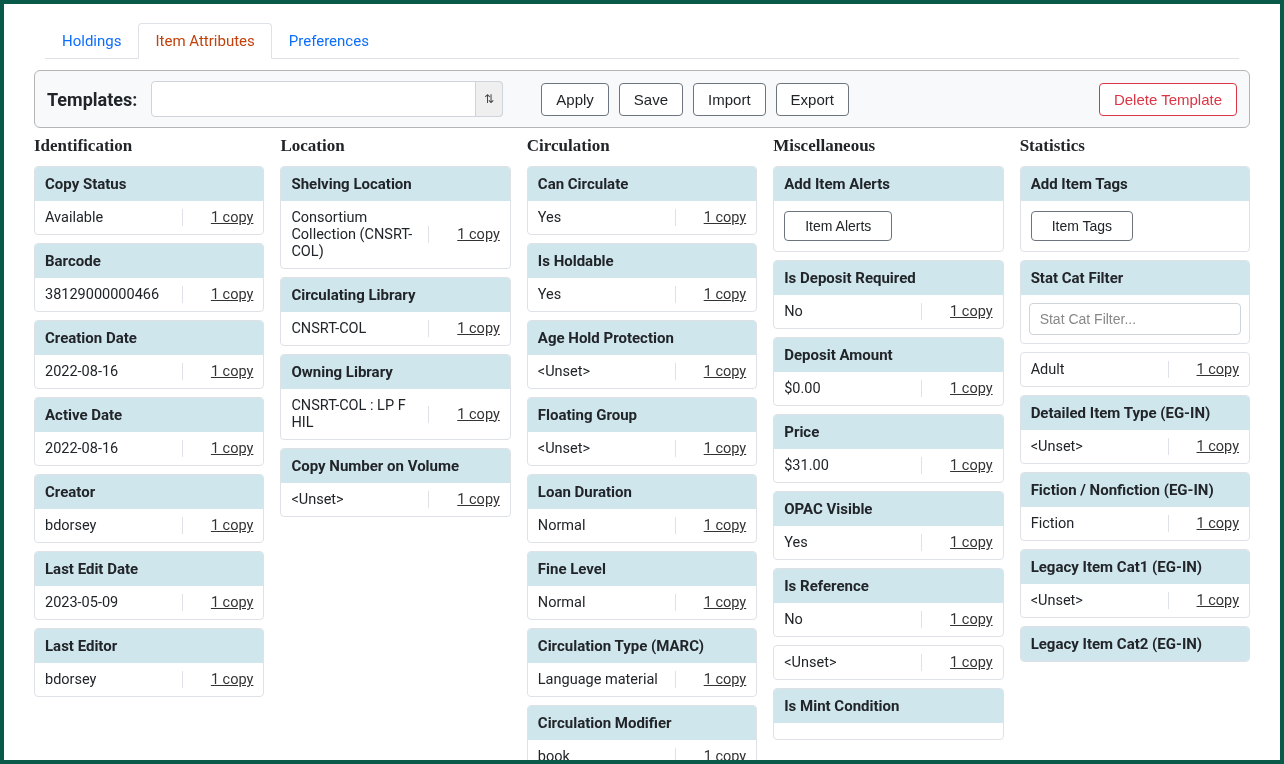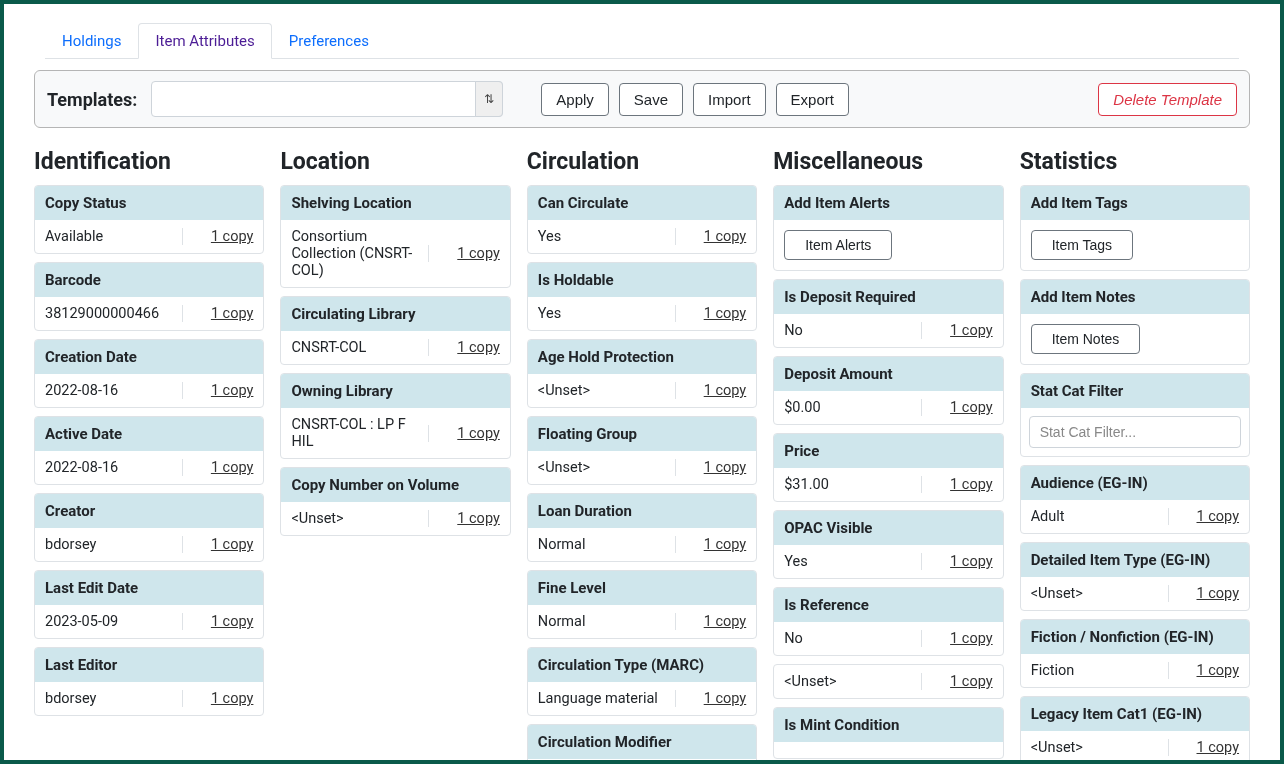--- a/index.html
+++ b/index.html
@@ -35,21 +35,21 @@
     padding: 8px 16px;
     cursor: pointer;
     color: #0d6efd;
     border: 1px solid transparent;
     border-top-left-radius: 4px;
     border-top-right-radius: 4px;
     margin-bottom: -1px;
     font-size: 15px;
   }
   .tab.active {
-    color: #4c1d95;
+    color: #c2410c;
     background: #fff;
     border-color: #dee2e6 #dee2e6 #fff;
   }
 
   
   .template-bar {
     margin-top: 10px;
     border: 1px solid #b5b5b5;
     border-radius: 6px;
     background: #f8f9fa;
@@ -102,35 +102,35 @@
     font-size: 15px;
     cursor: pointer;
   }
   .btn.small {
     padding: 6px 20px;
     font-size: 14px;
   }
   .btn.danger {
     color: #dc3545;
     border-color: #dc3545;
-    font-style: italic;
   }
   .spacer { flex: 1; }
 
   
   .cols {
     display: flex;
     gap: 16px;
     margin-top: 8px;
   }
   .col { flex: 1; min-width: 0; }
   .col h3 {
-    font-size: 23px;
+    font-size: 17px;
     font-weight: 700;
-    margin: 12px 0 10px 0;
+    margin: 0 0 10px 0;
+    font-family: Liberation Serif, serif;
   }
 
   
   .card {
     border: 1px solid #dee2e6;
     border-radius: 4px;
     margin-bottom: 8px;
     overflow: hidden;
   }
   .card-head {
@@ -408,37 +408,30 @@
       <div class="col">
         <h3>Statistics</h3>
 
         <div class="card">
           <div class="card-head">Add Item Tags</div>
           <div class="card-body btnrow">
             <button class="btn small">Item Tags</button>
           </div>
         </div>
 
-        <div class="card">
-          <div class="card-head">Add Item Notes</div>
-          <div class="card-body btnrow">
-            <button class="btn small">Item Notes</button>
-          </div>
-        </div>
 
         <div class="card">
           <div class="card-head">Stat Cat Filter</div>
           <div class="card-body" style="padding:8px">
             <input type="text" class="stat-filter-input" placeholder="Stat Cat Filter..." style="">
           </div>
         </div>
 
         <div id="stat-cards">
             <div class="card">
-              <div class="card-head">Audience (EG-IN)</div>
               <div class="card-body">
                 <span class="val">Adult</span>
                 <span class="count">1 copy</span>
               </div>
             </div>
             <div class="card">
               <div class="card-head">Detailed Item Type (EG-IN)</div>
               <div class="card-body">
                 <span class="val">&lt;Unset&gt;</span>
                 <span class="count">1 copy</span>

